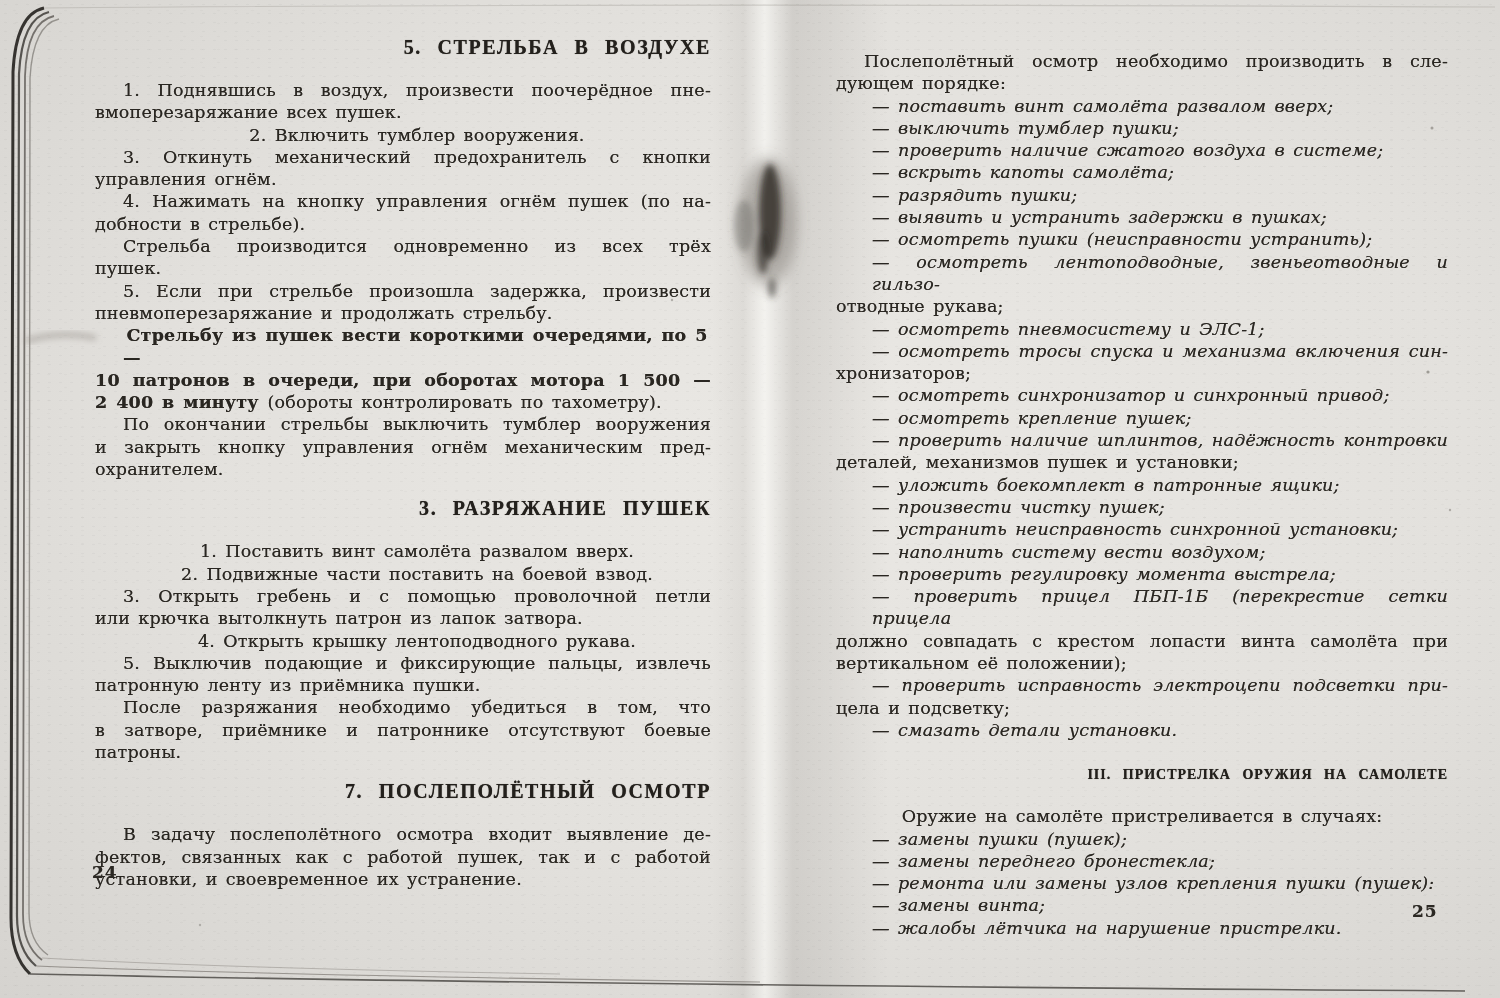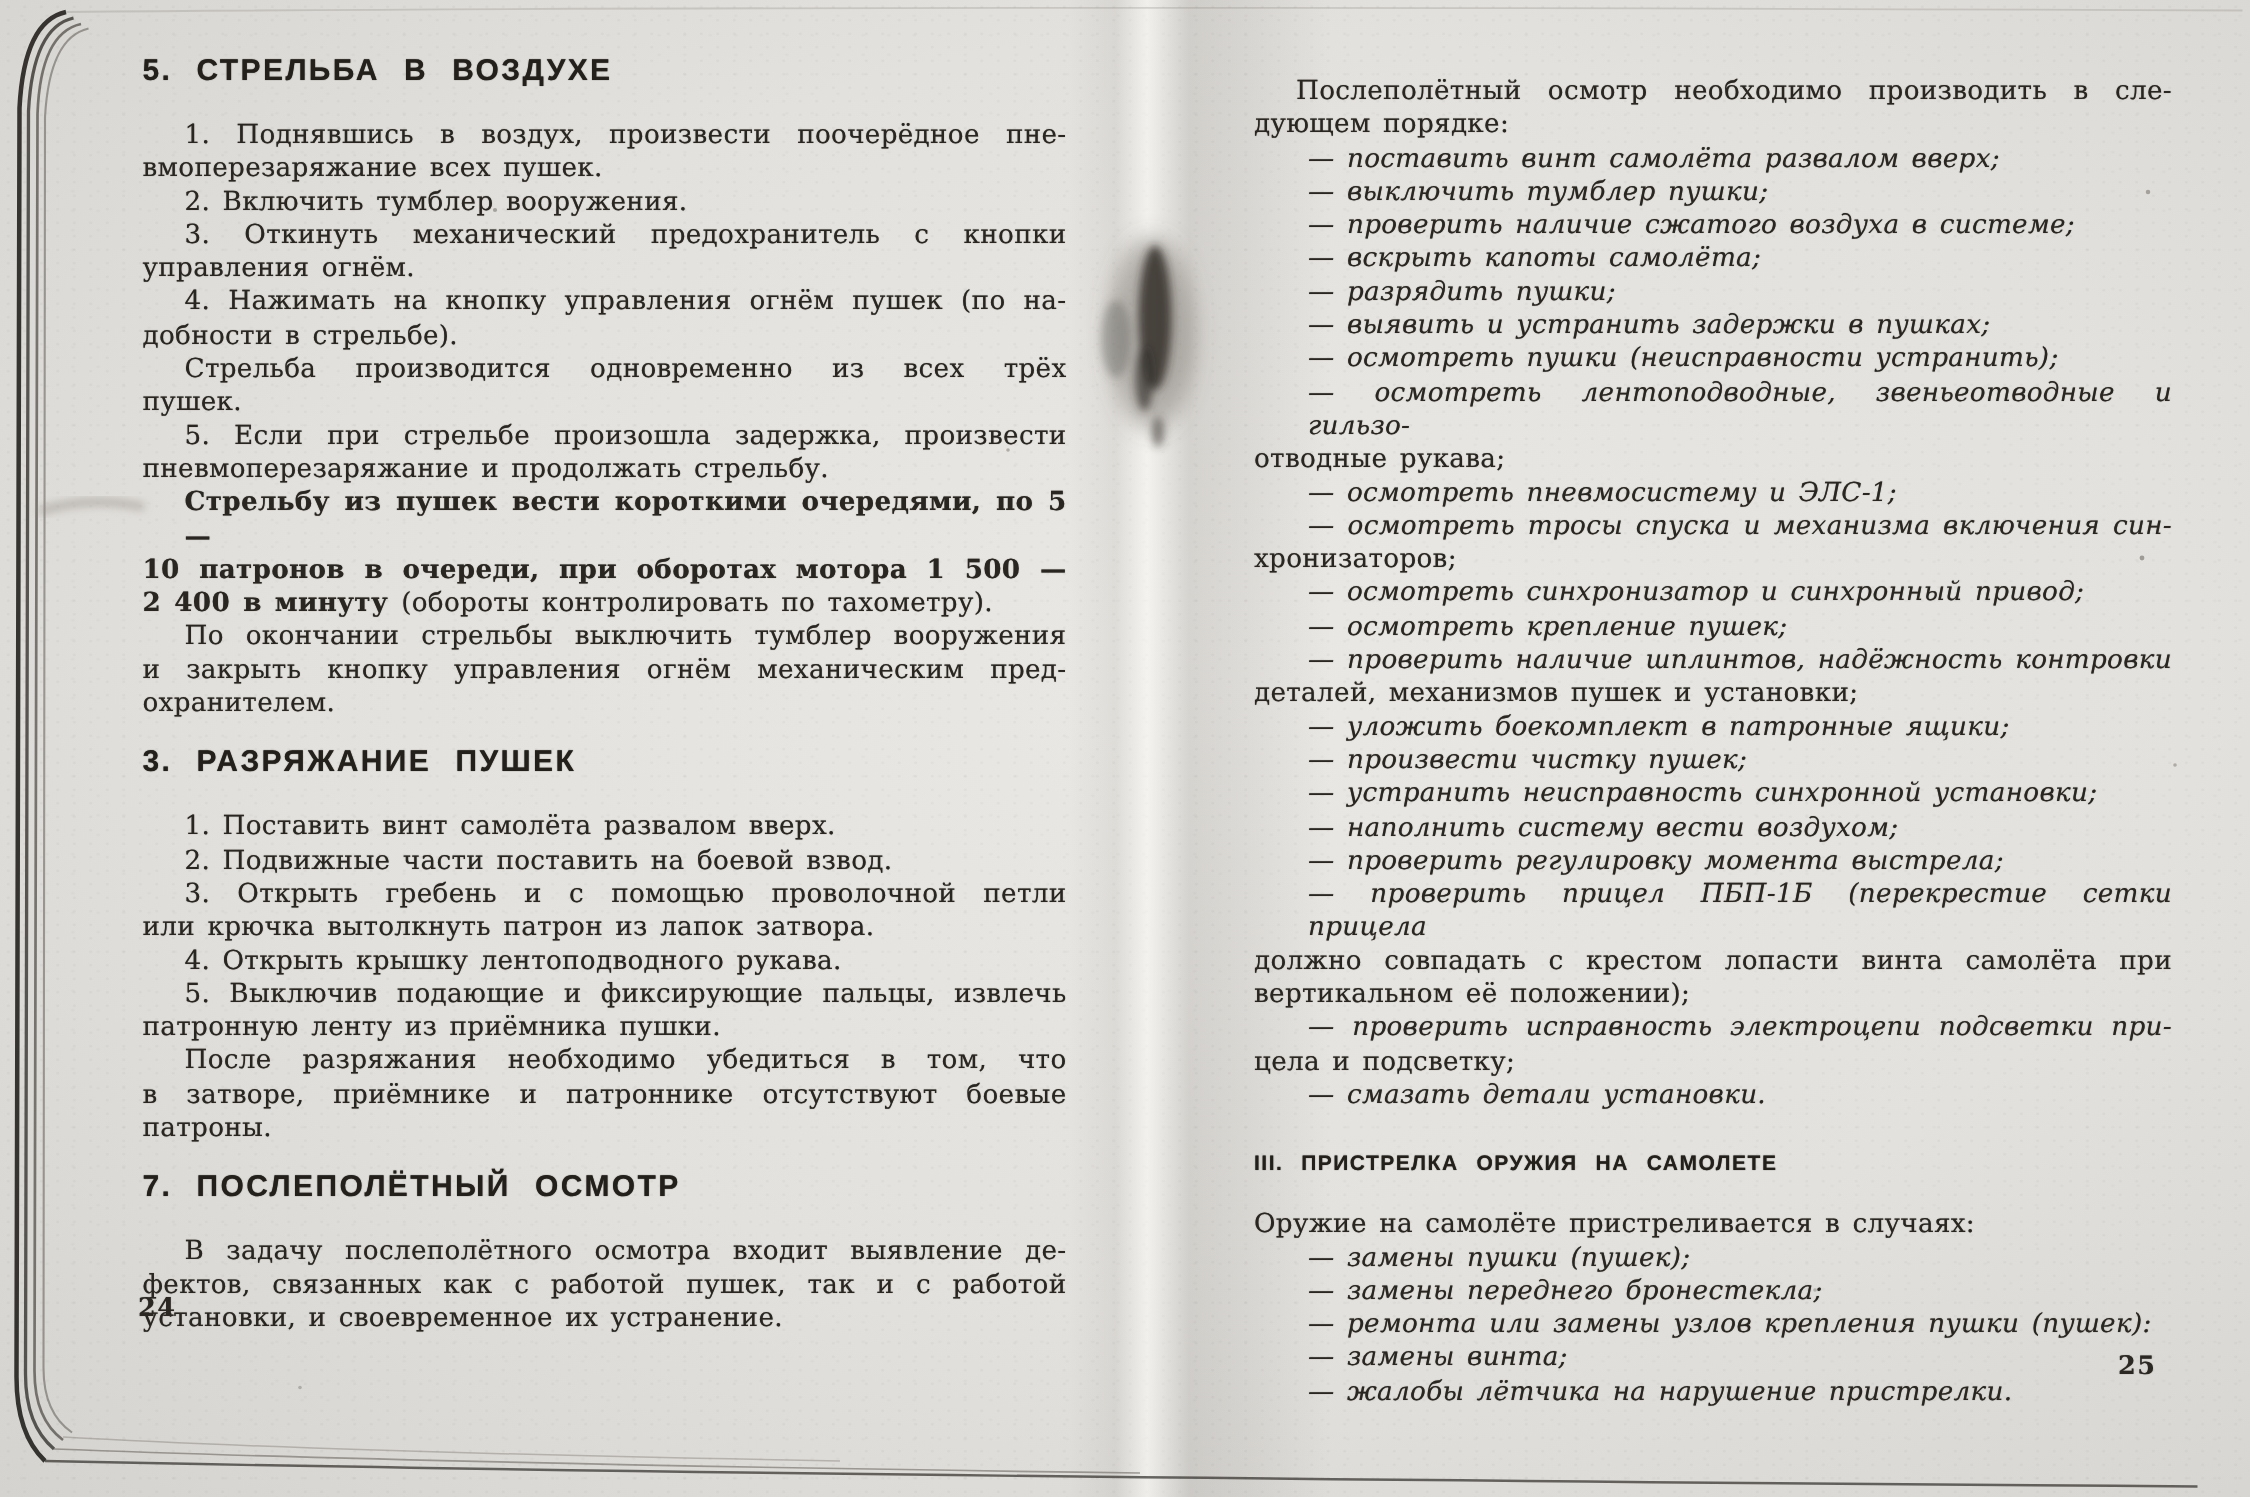--- a/index.html
+++ b/index.html
@@ -27,27 +27,27 @@
   }
   svg.fx{position:absolute;left:0;top:0;pointer-events:none;}
   .page{position:absolute;}
   .page.left{left:95px;top:34px;width:616px;}
   .page.right{left:836px;top:50px;width:612px;}
   .line{
     font-size:17.5px;line-height:22.3px;letter-spacing:.2px;word-spacing:2.5px;
     text-align:left;text-shadow:0 0 .6px rgba(40,36,30,.65);
   }
   .full{text-align:justify;text-align-last:justify;}
-  .para .first{padding-left:28px;}
+  .para .first{padding-left:28px;text-align:center;}
   .para.noindent .first{padding-left:0;}
   .dash .first{padding-left:36px;font-style:italic;}
   .line b{font-weight:bold;}
   .heading{
-    font-family:Liberation Sans, sans-serif;font-weight:bold;
-    text-align:left;font-size:20px;line-height:26px;letter-spacing:1.6px;word-spacing:9px;
+    font-family:Liberation Serif, serif;font-weight:bold;
+    text-align:right;font-size:20px;line-height:26px;letter-spacing:1.6px;word-spacing:9px;
     margin:15px 0 19px;color:#23201c;text-shadow:0 0 .7px rgba(30,27,22,.8);
   }
   .page .heading:first-child{margin-top:0;}
   .heading.main{font-size:14px;letter-spacing:1px;word-spacing:7px;margin:21px 0 17px;}
   .pagenum{
     position:absolute;font-size:17px;font-weight:bold;letter-spacing:1px;
     color:#2b2823;text-shadow:0 0 .6px rgba(40,36,30,.6);
   }
   .pagenum.n24{left:92px;top:862px;}
   .pagenum.n25{left:1412px;top:901px;}

